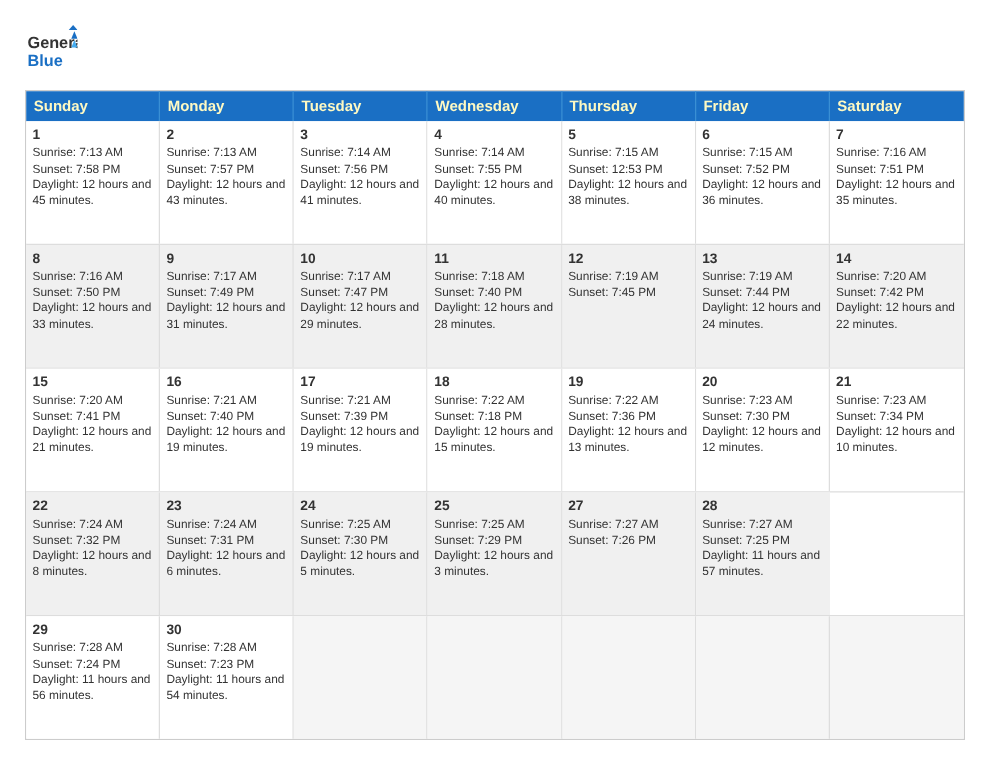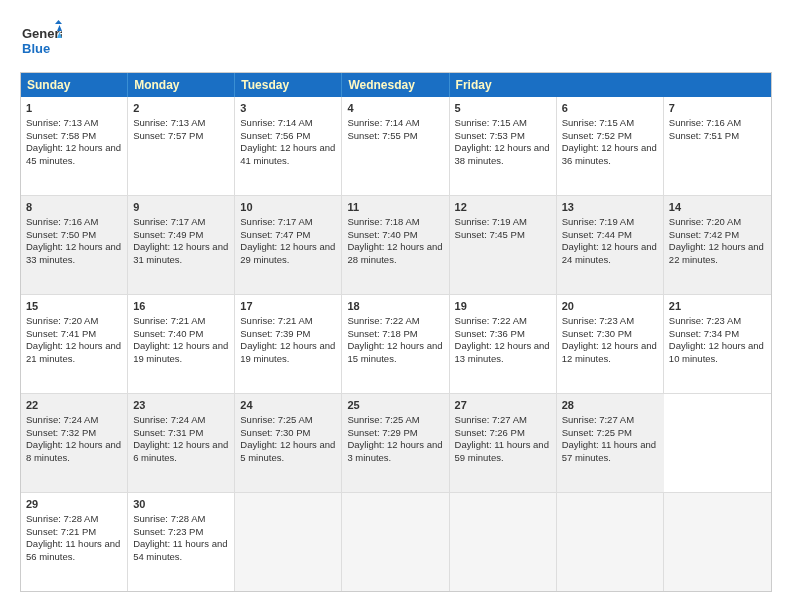--- a/index.html
+++ b/index.html
@@ -111,31 +111,33 @@
       <div class="subtitle"></div>
     </div>
   </div>
 
   <div class="calendar">
     <div class="cal-header">
     <div class="cal-header-cell">Sunday</div>
         <div class="cal-header-cell">Monday</div>
         <div class="cal-header-cell">Tuesday</div>
         <div class="cal-header-cell">Wednesday</div>
+        <div class="cal-header-cell">Thursday</div>
         <div class="cal-header-cell">Friday</div>
+        <div class="cal-header-cell">Saturday</div>
       </div>
     <div class="cal-body">
     <div class="cal-row">
           <div class="cal-cell"><span class="day-num">1</span><span>Sunrise: 7:13 AM</span><br><span>Sunset: 7:58 PM</span><br><span>Daylight: 12 hours and 45 minutes.</span></div>
-          <div class="cal-cell"><span class="day-num">2</span><span>Sunrise: 7:13 AM</span><br><span>Sunset: 7:57 PM</span><br></div>
+          <div class="cal-cell"><span class="day-num">2</span><span>Sunrise: 7:13 AM</span><br><span>Sunset: 7:57 PM</span><br><span>Daylight: 12 hours and 43 minutes.</span></div>
           <div class="cal-cell"><span class="day-num">3</span><span>Sunrise: 7:14 AM</span><br><span>Sunset: 7:56 PM</span><br><span>Daylight: 12 hours and 41 minutes.</span></div>
-          <div class="cal-cell"><span class="day-num">4</span><span>Sunrise: 7:14 AM</span><br><span>Sunset: 7:55 PM</span><br></div>
-          <div class="cal-cell"><span class="day-num">5</span><span>Sunrise: 7:15 AM</span><br><span>Sunset: 7:53 PM</span><br><span>Daylight: 12 hours and 38 minutes.</span></div>
+          <div class="cal-cell"><span class="day-num">4</span><span>Sunrise: 7:14 AM</span><br><span>Sunset: 7:55 PM</span><br><span>Daylight: 12 hours and 40 minutes.</span></div>
+          <div class="cal-cell"><span class="day-num">5</span><span>Sunrise: 7:15 AM</span><br><span>Sunset: 12:53 PM</span><br><span>Daylight: 12 hours and 38 minutes.</span></div>
           <div class="cal-cell"><span class="day-num">6</span><span>Sunrise: 7:15 AM</span><br><span>Sunset: 7:52 PM</span><br><span>Daylight: 12 hours and 36 minutes.</span></div>
-          <div class="cal-cell"><span class="day-num">7</span><span>Sunrise: 7:16 AM</span><br><span>Sunset: 7:51 PM</span><br></div>
+          <div class="cal-cell"><span class="day-num">7</span><span>Sunrise: 7:16 AM</span><br><span>Sunset: 7:51 PM</span><br><span>Daylight: 12 hours and 35 minutes.</span></div>
         </div>
         <div class="cal-row">
           <div class="cal-cell shaded"><span class="day-num">8</span><span>Sunrise: 7:16 AM</span><br><span>Sunset: 7:50 PM</span><br><span>Daylight: 12 hours and 33 minutes.</span></div>
           <div class="cal-cell shaded"><span class="day-num">9</span><span>Sunrise: 7:17 AM</span><br><span>Sunset: 7:49 PM</span><br><span>Daylight: 12 hours and 31 minutes.</span></div>
           <div class="cal-cell shaded"><span class="day-num">10</span><span>Sunrise: 7:17 AM</span><br><span>Sunset: 7:47 PM</span><br><span>Daylight: 12 hours and 29 minutes.</span></div>
           <div class="cal-cell shaded"><span class="day-num">11</span><span>Sunrise: 7:18 AM</span><br><span>Sunset: 7:40 PM</span><br><span>Daylight: 12 hours and 28 minutes.</span></div>
           <div class="cal-cell shaded"><span class="day-num">12</span><span>Sunrise: 7:19 AM</span><br><span>Sunset: 7:45 PM</span><br></div>
           <div class="cal-cell shaded"><span class="day-num">13</span><span>Sunrise: 7:19 AM</span><br><span>Sunset: 7:44 PM</span><br><span>Daylight: 12 hours and 24 minutes.</span></div>
           <div class="cal-cell shaded"><span class="day-num">14</span><span>Sunrise: 7:20 AM</span><br><span>Sunset: 7:42 PM</span><br><span>Daylight: 12 hours and 22 minutes.</span></div>
         </div>
@@ -146,25 +148,25 @@
           <div class="cal-cell"><span class="day-num">18</span><span>Sunrise: 7:22 AM</span><br><span>Sunset: 7:18 PM</span><br><span>Daylight: 12 hours and 15 minutes.</span></div>
           <div class="cal-cell"><span class="day-num">19</span><span>Sunrise: 7:22 AM</span><br><span>Sunset: 7:36 PM</span><br><span>Daylight: 12 hours and 13 minutes.</span></div>
           <div class="cal-cell"><span class="day-num">20</span><span>Sunrise: 7:23 AM</span><br><span>Sunset: 7:30 PM</span><br><span>Daylight: 12 hours and 12 minutes.</span></div>
           <div class="cal-cell"><span class="day-num">21</span><span>Sunrise: 7:23 AM</span><br><span>Sunset: 7:34 PM</span><br><span>Daylight: 12 hours and 10 minutes.</span></div>
         </div>
         <div class="cal-row">
           <div class="cal-cell shaded"><span class="day-num">22</span><span>Sunrise: 7:24 AM</span><br><span>Sunset: 7:32 PM</span><br><span>Daylight: 12 hours and 8 minutes.</span></div>
           <div class="cal-cell shaded"><span class="day-num">23</span><span>Sunrise: 7:24 AM</span><br><span>Sunset: 7:31 PM</span><br><span>Daylight: 12 hours and 6 minutes.</span></div>
           <div class="cal-cell shaded"><span class="day-num">24</span><span>Sunrise: 7:25 AM</span><br><span>Sunset: 7:30 PM</span><br><span>Daylight: 12 hours and 5 minutes.</span></div>
           <div class="cal-cell shaded"><span class="day-num">25</span><span>Sunrise: 7:25 AM</span><br><span>Sunset: 7:29 PM</span><br><span>Daylight: 12 hours and 3 minutes.</span></div>
-          <div class="cal-cell shaded"><span class="day-num">27</span><span>Sunrise: 7:27 AM</span><br><span>Sunset: 7:26 PM</span><br><span>Daylight: 11 hours and 59 minutes.</span></div>
+          <div class="cal-cell shaded"><span class="day-num">27</span><span>Sunrise: 7:27 AM</span><br><span>Sunset: 7:26 PM</span><br></div>
           <div class="cal-cell shaded"><span class="day-num">28</span><span>Sunrise: 7:27 AM</span><br><span>Sunset: 7:25 PM</span><br><span>Daylight: 11 hours and 57 minutes.</span></div>
         </div>
         <div class="cal-row">
-          <div class="cal-cell"><span class="day-num">29</span><span>Sunrise: 7:28 AM</span><br><span>Sunset: 7:21 PM</span><br><span>Daylight: 11 hours and 56 minutes.</span></div>
+          <div class="cal-cell"><span class="day-num">29</span><span>Sunrise: 7:28 AM</span><br><span>Sunset: 7:24 PM</span><br><span>Daylight: 11 hours and 56 minutes.</span></div>
           <div class="cal-cell"><span class="day-num">30</span><span>Sunrise: 7:28 AM</span><br><span>Sunset: 7:23 PM</span><br><span>Daylight: 11 hours and 54 minutes.</span></div>
           <div class="cal-cell empty"></div>
           <div class="cal-cell empty"></div>
           <div class="cal-cell empty"></div>
           <div class="cal-cell empty"></div>
           <div class="cal-cell empty"></div>
         </div>
       </div>
   </div>
 </div>

